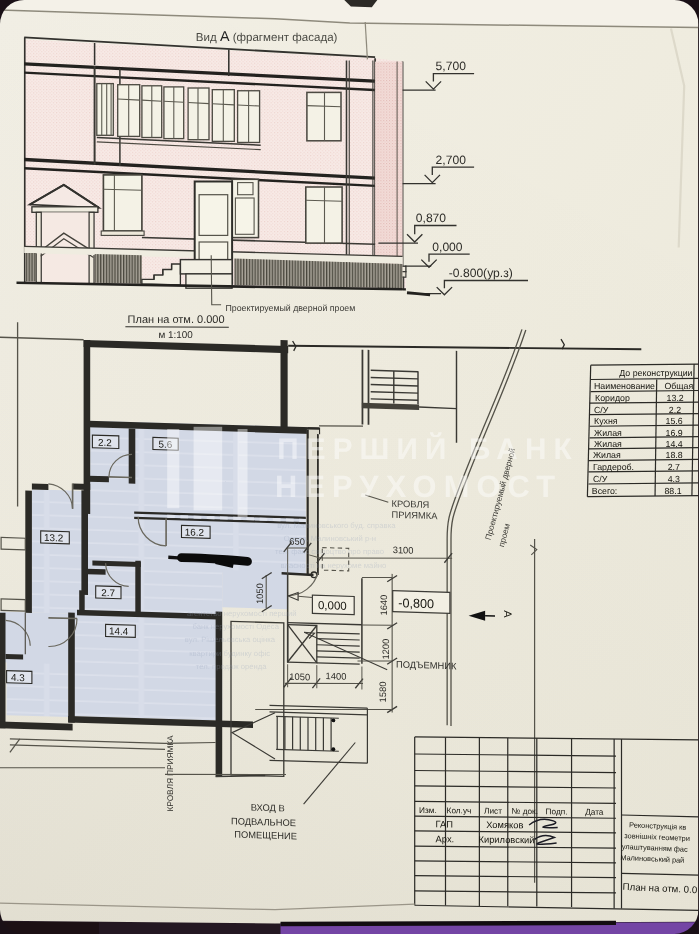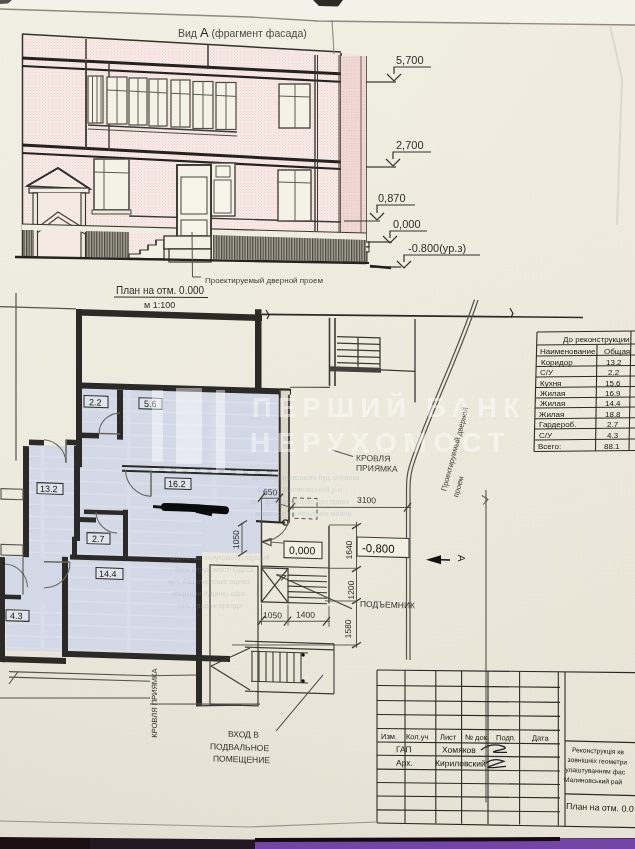--- a/index.html
+++ b/index.html
@@ -1,16 +1,16 @@
 <!DOCTYPE html>
 <html><head>
 <meta charset="utf-8">
 <style>
 html,body{margin:0;padding:0;background:#1a1016;}
-#page{position:relative;width:635px;height:849px;overflow:hidden;font-family:"Liberation Sans",sans-serif;}
+#page{position:relative;width:635px;height:849px;overflow:hidden;font-family:"Liberation Sans",sans-serif;border-radius:22px;}
 svg{display:block;filter:blur(0.35px);}
 </style>
 </head>
 <body>
 <div id="page">
 <svg width="635" height="849" viewBox="0 0 635 849">
 <defs>
 
 <pattern id="pink" width="3" height="3" patternUnits="userSpaceOnUse">
 <rect width="3" height="3" fill="#f7eae6"></rect>

